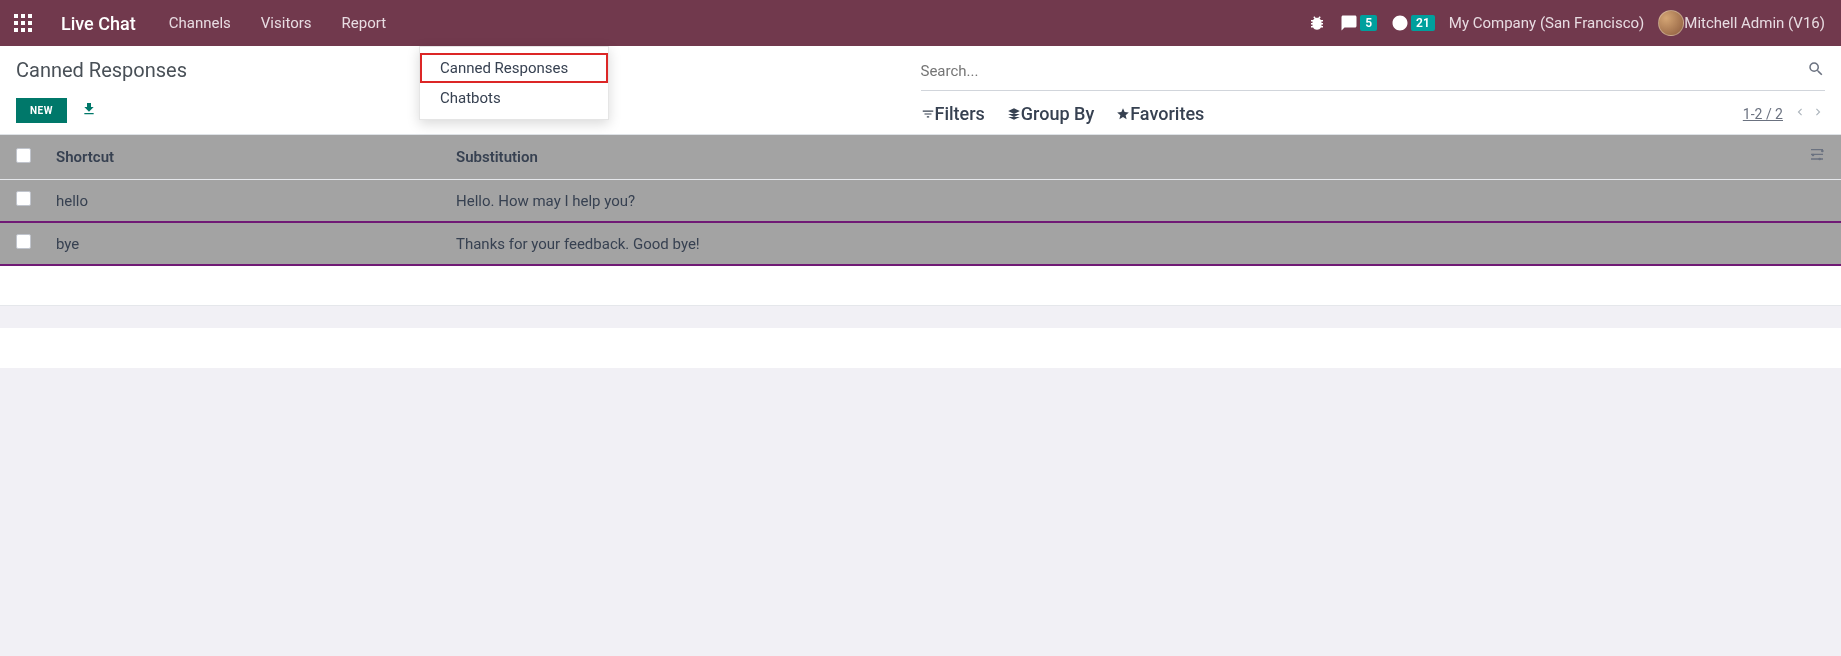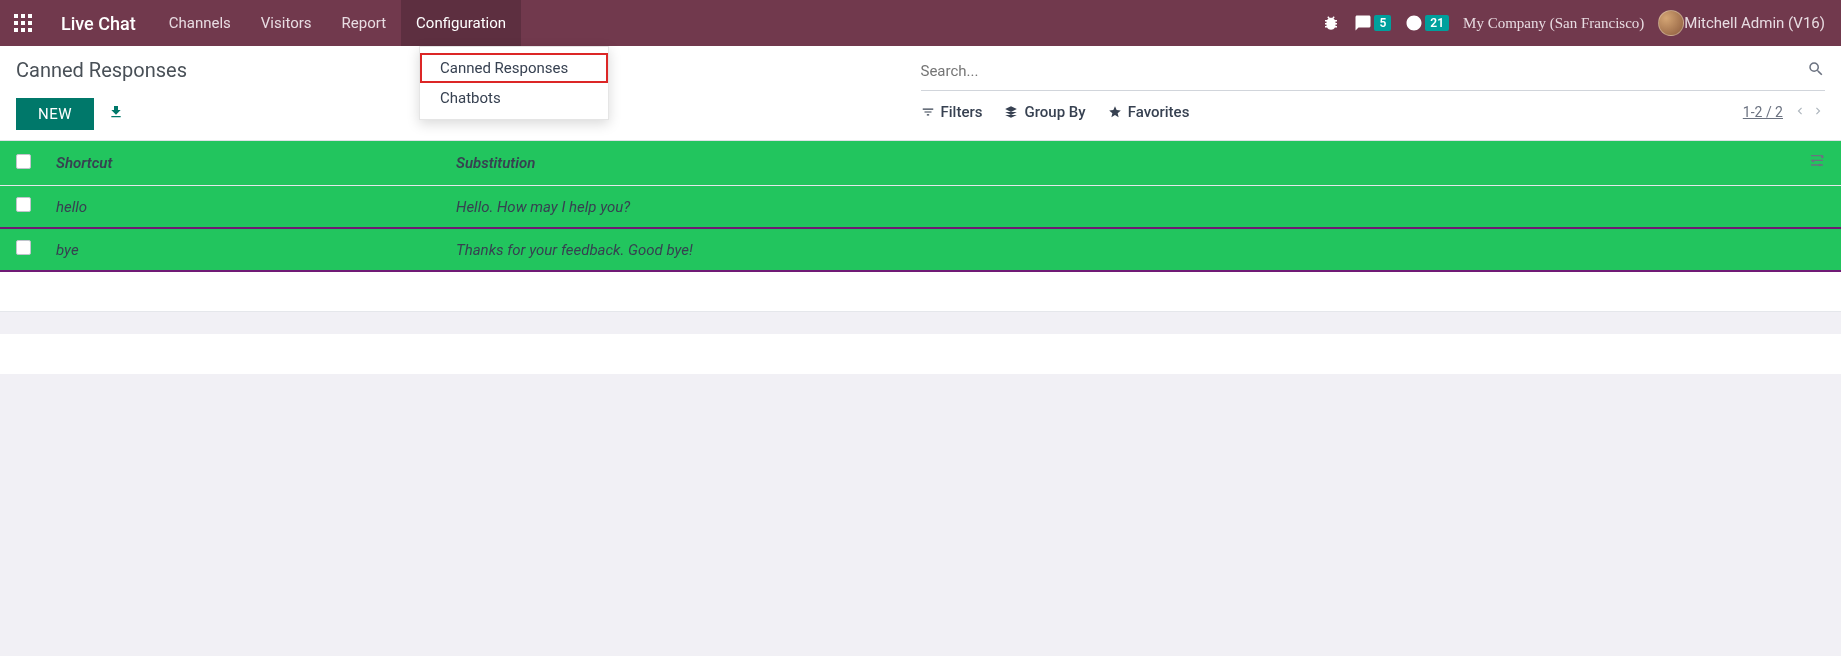--- a/index.html
+++ b/index.html
@@ -17,21 +17,21 @@
 .apps-icon { width: 34px; height: 34px; display: flex; align-items: center; justify-content: center; cursor: pointer; }
 .apps-icon svg { width: 18px; height: 18px; fill: #fff; }
 .brand { font-size: 18px; font-weight: 500; margin-left: 21px; margin-right: 18px; }
 .nav-items { display: flex; align-items: center; height: 100%; }
 .nav-item { padding: 0 15px; height: 100%; display: flex; align-items: center; font-size: 15px; color: #e8dce2; cursor: pointer; }
 .nav-item.active { background: #5d2f40; color: #fff; }
 .nav-right { margin-left: auto; display: flex; align-items: center; gap: 14px; padding-right: 10px; }
 .icon-btn { display: flex; align-items: center; cursor: pointer; position: relative; }
 .icon-btn svg { width: 18px; height: 18px; fill: #fff; }
 .badge { background: #00a09d; color: #fff; font-size: 12px; font-weight: 600; padding: 1px 5px; border-radius: 2px; margin-left: 2px; line-height: 14px; }
-.company-name { font-size: 15px; color: #e8dce2; cursor: pointer; font-family: Liberation Serif, serif; }
+.company-name { font-size: 15px; color: #e8dce2; cursor: pointer; }
 .user-block { display: flex; align-items: center; cursor: pointer; }
 .avatar { width: 26px; height: 26px; border-radius: 50%; background: radial-gradient(circle at 30% 30%, #d4a574, #8b5a3c); border: 1px solid rgba(255,255,255,0.3); }
 .user-name { font-size: 15px; color: #e8dce2; }
 
 
 .dropdown-menu {
   position: absolute;
   top: 46px;
   left: 419px;
   background: #fff;
@@ -47,38 +47,38 @@
 
 .control-panel {
   background: #fff;
   border-bottom: 1px solid #dee2e6;
   padding: 12px 16px 10px;
   display: flex;
 }
 .cp-left { flex: 0 0 50%; }
 .page-title { font-size: 20px; color: #495057; font-weight: 400; margin-bottom: 16px; }
 .cp-left-buttons { display: flex; align-items: center; gap: 14px; }
-.btn-new { background: #00786a; color: #fff; border: none; padding: 7px 22px; font-size: 15px; font-weight: 400; cursor: pointer; letter-spacing: 0.5px; }
+.btn-new { background: #00786a; color: #fff; border: none; padding: 7px 14px; font-size: 10px; font-weight: 700; cursor: pointer; letter-spacing: 0.5px; }
 .download-icon { color: #00786a; cursor: pointer; }
 .download-icon svg { width: 16px; height: 16px; fill: #00786a; }
 .cp-right { flex: 0 0 50%; display: flex; flex-direction: column; }
 .search-row { border-bottom: 1px solid #d1d5db; display: flex; align-items: center; padding-bottom: 6px; margin-bottom: 12px; }
 .search-input { flex: 1; border: none; outline: none; font-size: 15px; color: #6b7280; padding: 4px 0; }
 .search-icon { cursor: pointer; }
 .search-icon svg { width: 18px; height: 18px; fill: #6b7280; }
 .toolbar-row { display: flex; align-items: center; gap: 22px; }
-.toolbar-btn { display: flex; align-items: center; gap: 6px; font-size: 15px; color: #374151; cursor: pointer; font-weight: 500; }
+.toolbar-btn { display: flex; align-items: center; gap: 0; font-size: 18px; color: #374151; cursor: pointer; font-weight: 500; }
 .toolbar-btn svg { width: 14px; height: 14px; fill: #374151; }
 .pager { margin-left: auto; display: flex; align-items: center; gap: 10px; font-size: 14px; color: #6b7280; text-decoration: underline; }
 .pager-arrows { display: flex; gap: 4px; }
 .pager-arrow { cursor: pointer; color: #adb5bd; }
 .pager-arrow svg { width: 14px; height: 14px; fill: currentColor; }
 
 
-.list-table { width: 100%; background: #22c55e; border-collapse: collapse; font-style: italic; }
+.list-table { width: 100%; background: #a3a3a3; border-collapse: collapse; }
 .list-table th { text-align: left; padding: 12px 10px; font-size: 15px; font-weight: 600; color: #374151; border-bottom: 1px solid #e5e7eb; }
 .list-table th:first-child, .list-table td:first-child { width: 46px; padding-left: 16px; }
 .list-table th.col-shortcut, .list-table td.col-shortcut { width: 400px; }
 .list-table th:last-child { width: 46px; text-align: right; padding-right: 16px; }
 .list-table td { padding: 11px 10px; font-size: 15px; color: #374151; border-bottom: 2px solid #701a75; }
 .checkbox { width: 15px; height: 15px; border: 1px solid #c0c4cc; border-radius: 2px; background: #fff; cursor: pointer; display: inline-block; }
 .settings-icon svg { width: 16px; height: 16px; fill: #6b7280; }
 .table-footer { height: 40px; background: #fff; border-bottom: 1px solid #e5e7eb; }
 
 .extra-strip { width: 100%; height: 40px; background: #fff; margin-top: 22px; }
@@ -98,21 +98,20 @@
         <rect x="0" y="14" width="4" height="4"></rect>
         <rect x="7" y="14" width="4" height="4"></rect>
         <rect x="14" y="14" width="4" height="4"></rect>
       </svg>
   </div>
   <div class="brand">Live Chat</div>
   <div class="nav-items">
     <div class="nav-item">Channels</div>
     <div class="nav-item">Visitors</div>
     <div class="nav-item">Report</div>
-    <div class="nav-item active">Configuration</div>
   </div>
   <div class="nav-right">
     <div class="icon-btn">
       <svg viewBox="0 0 24 24">
           <path d="M20 8h-2.81a5.985 5.985 0 00-1.82-1.96l1.63-1.63-1.41-1.41-2.17 2.17C12.96 5.06 12.49 5 12 5s-.96.06-1.42.17L8.41 3 7 4.41l1.63 1.63C7.88 6.55 7.26 7.22 6.81 8H4v2h2.09c-.05.33-.09.66-.09 1v1H4v2h2v1c0 .34.04.67.09 1H4v2h2.81c1.04 1.79 2.97 3 5.19 3s4.15-1.21 5.19-3H20v-2h-2.09c.05-.33.09-.66.09-1v-1h2v-2h-2v-1c0-.34-.04-.67-.09-1H20V8z"></path>
         </svg>
     </div>
     <div class="icon-btn">
       <svg viewBox="0 0 24 24">
           <path d="M20 2H4c-1.1 0-2 .9-2 2v18l4-4h14c1.1 0 2-.9 2-2V4c0-1.1-.9-2-2-2z"></path>

